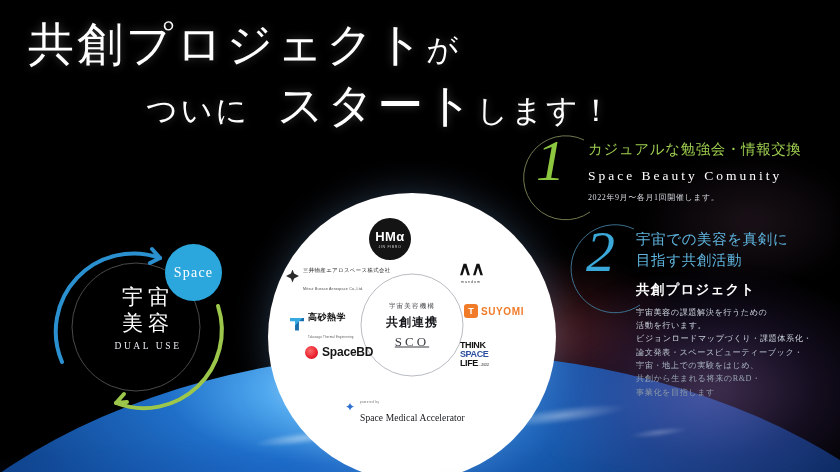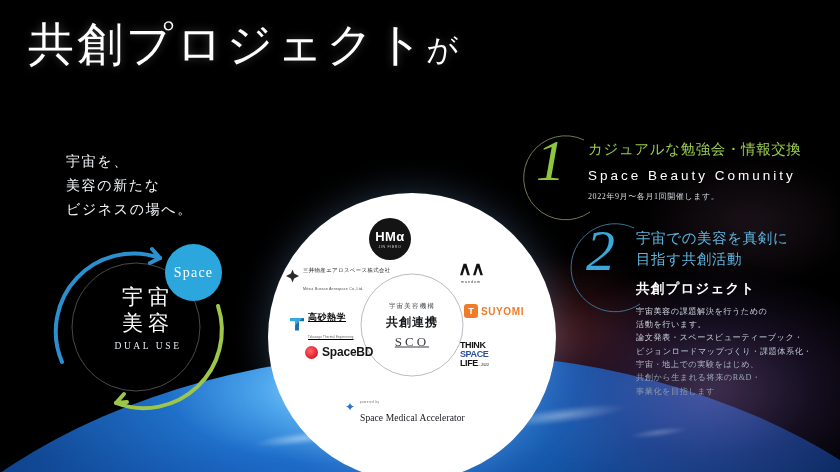--- a/index.html
+++ b/index.html
@@ -146,21 +146,21 @@
   .mitsui-txt-1 { font-size:5.4px; color:#1b1b1b; letter-spacing:0.4px; white-space:nowrap; }
   .mitsui-txt-2 { font-size:3.6px; color:#4a4a4a; letter-spacing:0.2px; white-space:nowrap; margin-top:1px;
                   font-family:"Liberation Sans",sans-serif; }
 
   
   .logo-mandom { left:190px; top:66px; flex-direction:column; align-items:center; }
   .mandom-mark { font-size:19px; color:#111; font-weight:bold; letter-spacing:-1px; font-family:"Liberation Sans",sans-serif; line-height:1; }
   .mandom-txt { font-size:3.6px; color:#333; letter-spacing:1px; margin-top:2px; font-family:"Liberation Sans",sans-serif; }
 
   
-  .logo-takasago { left:22px; top:113px;text-decoration:underline; }
+  .logo-takasago { left:22px; top:113px; }
   .taka-mark {
     width:14px; height:13px; margin-right:4px; flex:none;
     background:linear-gradient(135deg,#35a9e0 0%, #35a9e0 48%, #1a6fae 48%, #1a6fae 100%);
     clip-path:polygon(0 0, 100% 0, 100% 28%, 64% 28%, 64% 100%, 36% 100%, 36% 28%, 0 28%);
   }
   .taka-txt-1 { font-size:9px; font-weight:bold; color:#111; letter-spacing:0.5px; white-space:nowrap; }
   .taka-txt-2 { font-size:2.9px; color:#555; letter-spacing:0.2px; white-space:nowrap; font-family:"Liberation Sans",sans-serif; }
 
   
   .logo-suyomi { left:196px; top:111px; }
@@ -213,21 +213,21 @@
   .arc { position:absolute; }
   .arc-1 { left:-18px; top:-16px; }
   .arc-2 { left:30px; top:-14px; }
 
   .item-body-1 { margin-left:60px; }
   .item-body-2 { margin-left:108px; }
 
   .head-green { color:#9ccd4f; font-size:14.5px; letter-spacing:0.6px; line-height:1.3; }
   .head-blue  { color:#5fb6e0; font-size:14.5px; letter-spacing:0.6px; line-height:1.45; }
   .sub-en     { color:#ffffff; font-size:13.5px; letter-spacing:3px; margin-top:9px;
-                font-family:Liberation Sans, sans-serif; }
+                font-family:Liberation Serif, serif; }
   .sub-jp     { color:#ffffff; font-size:13.5px; letter-spacing:1.2px; margin-top:10px; font-weight:bold; }
   .note       { color:#d8dde3; font-size:8px; letter-spacing:0.6px; margin-top:8px; }
   .body-lines { margin-top:7px; }
   .body-lines div {
     color:#c9d1da; font-size:8.2px; letter-spacing:0.5px; line-height:1.62;
     white-space:nowrap;
   }
   .body-lines div:nth-child(4) { color:#b8c2cd; }
   .body-lines div:nth-child(5) { color:#a8b3c0; }
   .body-lines div:nth-child(6) { color:#98a4b2; }
@@ -244,27 +244,25 @@
     <div class="earth-limb"></div>
     <div class="earth-glow"></div>
     <div class="earth-clouds"></div>
     <div class="nebula-purple"></div>
   </div>
 
   <div class="headline">
     <div class="l1">
       <span>共創プロジェクト</span><span class="small">が</span>
     </div>
-  </div>
-
-  <div class="left-caption">
-    <div>宇宙を、</div>
-    <div>美容の新たな</div>
-    <div>ビジネスの場へ。</div>
-  </div>
+    <div class="l2">
+      <span class="small">ついに</span>&nbsp;&nbsp;<span class="big">スタート</span><span class="small">します！</span>
+    </div>
+  </div>
+
 
   <div class="cycle">
     <svg width="228" height="190" viewBox="0 0 228 190">
       <circle cx="104" cy="95" r="64" fill="none" stroke="#4a4a4a" stroke-width="1"></circle>
       <path d="M30 130 A 78 78 0 0 1 128 26" fill="none" stroke="#2b90d0" stroke-width="4" stroke-linecap="round"></path>
       <path d="M128 26 L120 17 M128 26 L118 31" fill="none" stroke="#2b90d0" stroke-width="4" stroke-linecap="round"></path>
       <path d="M186 74 A 78 78 0 0 1 84 171" fill="none" stroke="#9cc74a" stroke-width="4" stroke-linecap="round"></path>
       <path d="M84 171 L95 170 M84 171 L92 162" fill="none" stroke="#9cc74a" stroke-width="4" stroke-linecap="round"></path>
     </svg>
     <div class="node node-space">
@@ -359,22 +357,22 @@
         <path d="M76 14 A 44 44 0 1 0 82 90" fill="none" stroke="#3c6f8c" stroke-width="1"></path>
       </svg>
       <div class="bignum bignum-2">2</div>
       <div class="item-body-2">
         <div class="head-blue">宇宙での美容を真剣に</div>
         <div class="head-blue">目指す共創活動</div>
         <div class="sub-jp">共創プロジェクト</div>
         <div class="body-lines">
           <div>宇宙美容の課題解決を行うための</div>
           <div>活動を行います。</div>
+          <div>ビジョンロードマップづくり・課題体系化・</div>
           <div>論文発表・スペースビューティーブック・</div>
-          <div>ビジョンロードマップづくり・課題体系化・</div>
           <div>宇宙・地上での実験をはじめ、</div>
           <div>共創から生まれる将来のR&amp;D・</div>
           <div>事業化を目指します</div>
         </div>
       </div>
     </div>
 
   </div>
 
 </div>

